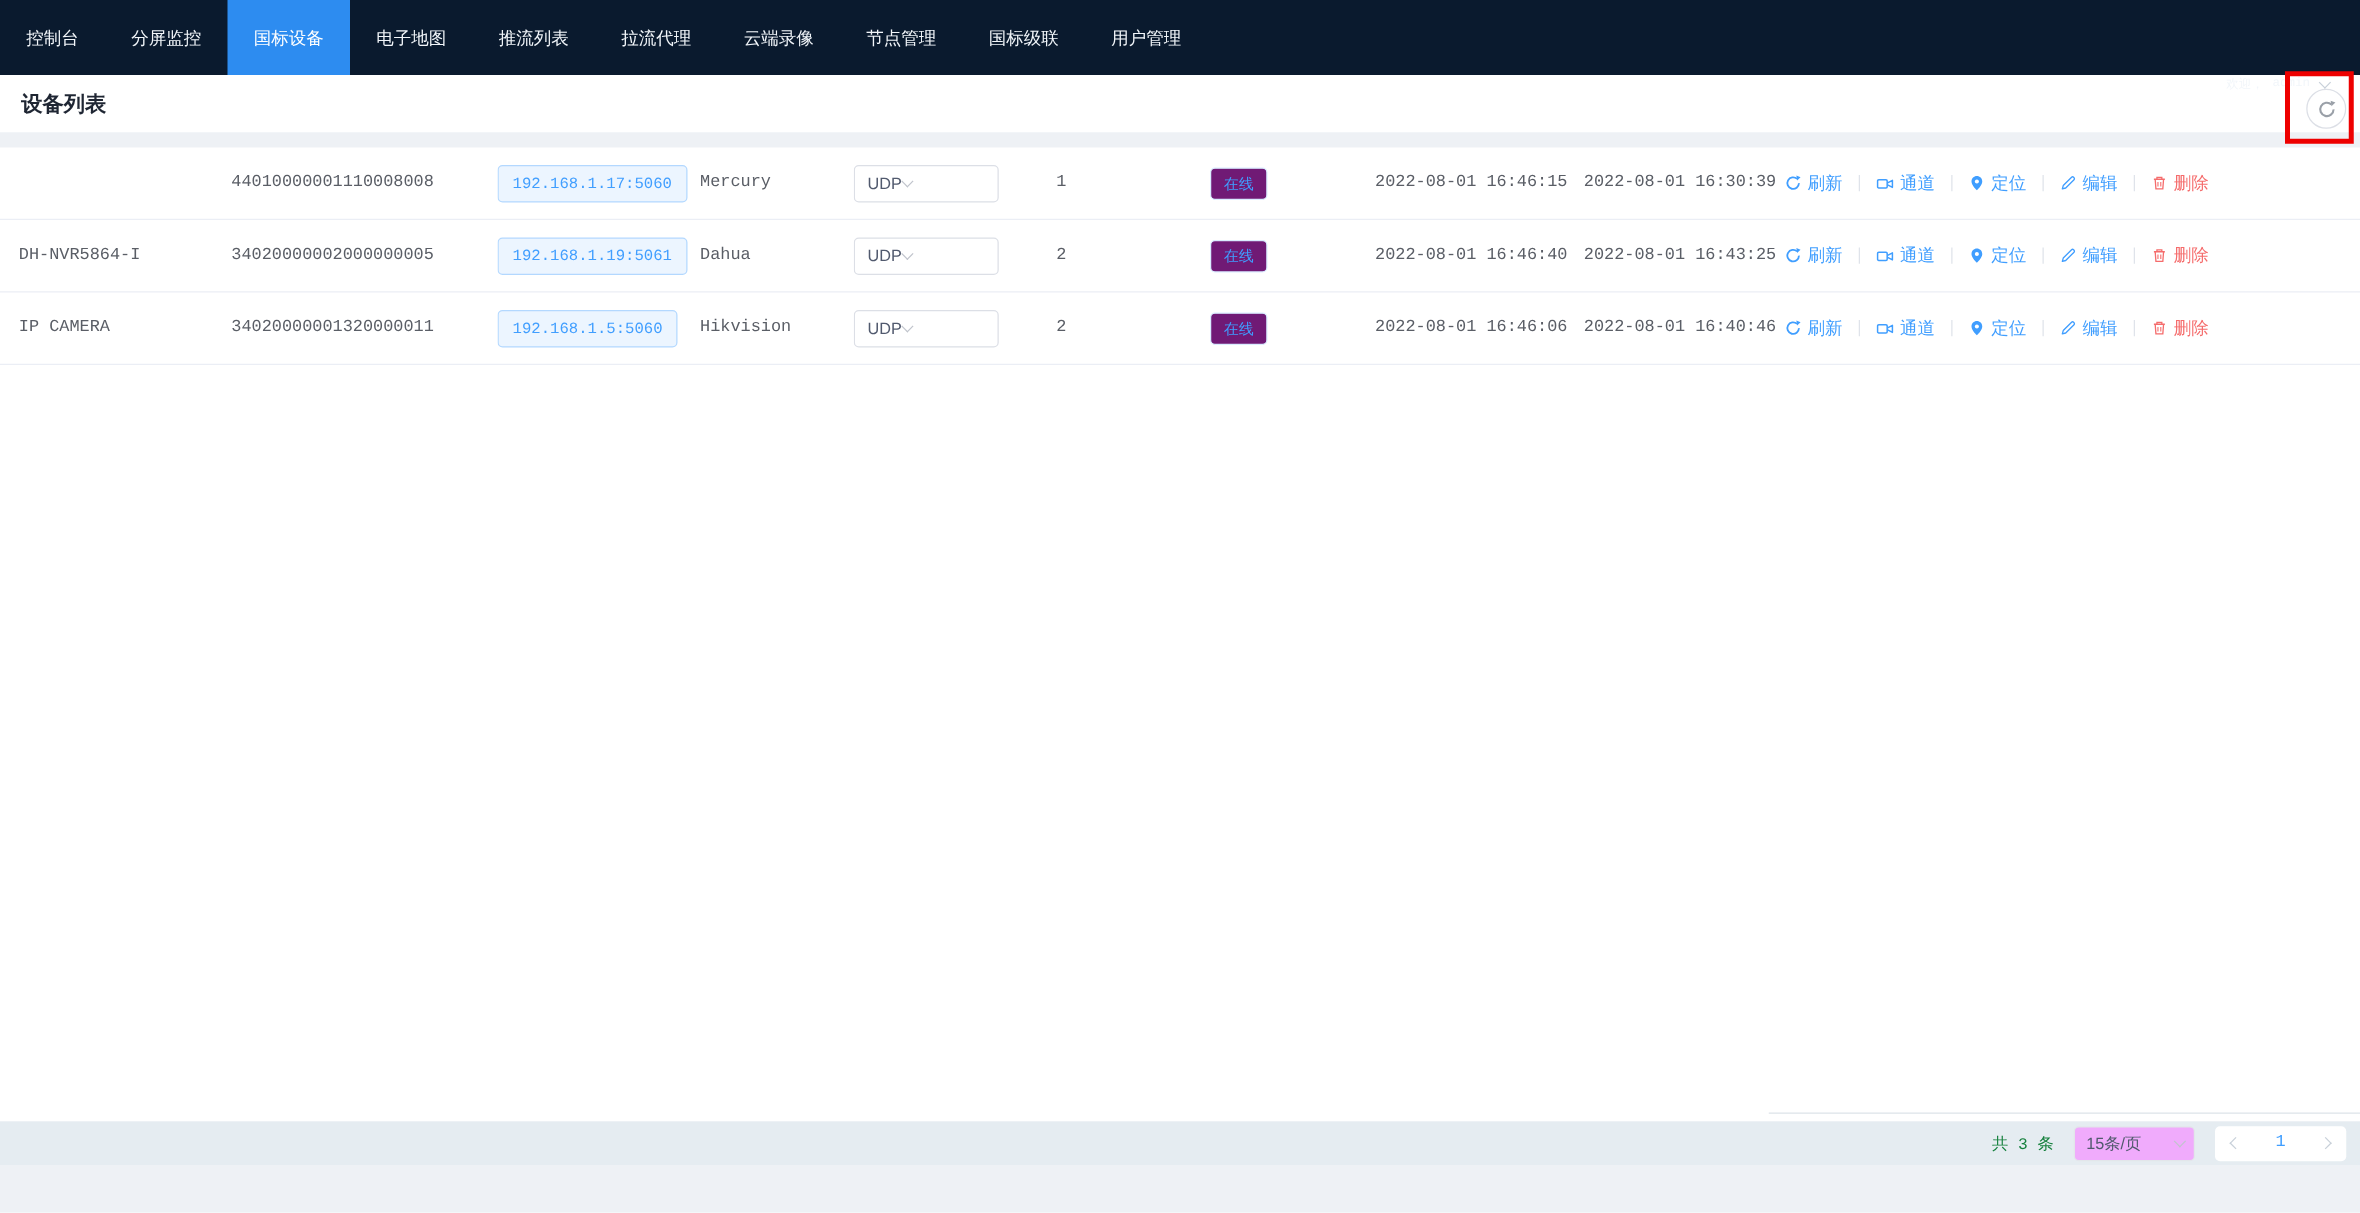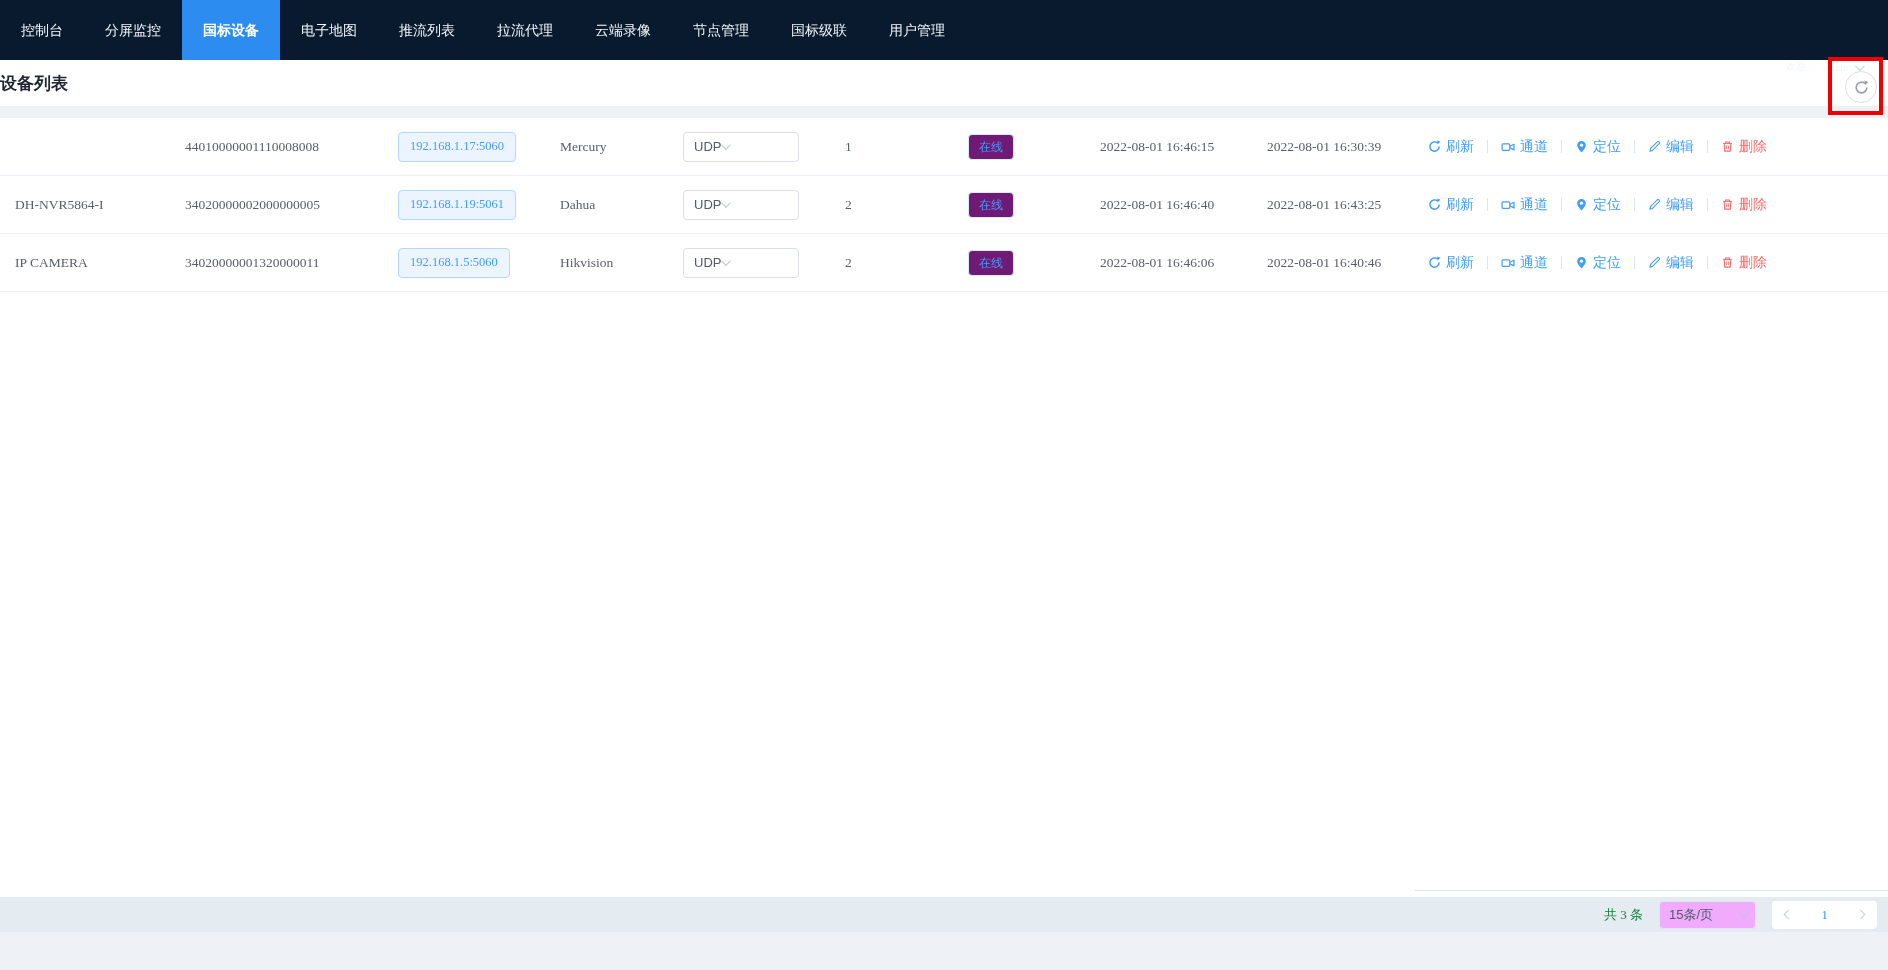--- a/index.html
+++ b/index.html
@@ -3,49 +3,49 @@
 <meta charset="utf-8">
 <style>
   * { margin:0; padding:0; box-sizing:border-box; }
   html,body { width:1888px; height:970px; }
   body {
     font-family:"Liberation Sans","DejaVu Sans",sans-serif;
     background:#eef1f5;
     overflow:hidden;
     position:relative;
   }
-  .lat { font-family:Liberation Serif, serif; }
+  .lat { font-family:Liberation Mono, monospace; }
 
   
   .navbar {
     height:60px; background:#0a1a2e; display:flex; align-items:stretch;
     color:#fff; position:relative; z-index:2;flex-direction:column;
   }
   .nav-tabs { display:flex; align-items:stretch; }
   .nav-tab {
     padding:0 21px; line-height:60px; font-size:14px; color:#f2f6fa;
     cursor:pointer; white-space:nowrap;
   }
-  .nav-tab.active { background:#2d8cf0; color:#fff;font-weight:bold; }
+  .nav-tab.active { background:#2d8cf0; color:#fff; }
   .nav-user {
     margin-left:auto; display:flex; align-items:center; gap:7px;
     padding-right:26px; font-size:10px; color:#f2f6fa; cursor:pointer;
   }
   .chev {
     display:inline-block; width:7px; height:7px;
     border-right:1.5px solid #c8d0d9; border-bottom:1.5px solid #c8d0d9;
   }
   .chev.down  { transform:rotate(45deg)  translateY(-2px); }
   .chev.left  { transform:rotate(135deg); }
   .chev.right { transform:rotate(-45deg); }
 
   
   .title-bar {
     height:46px; background:#fff; display:flex; align-items:center;
-    padding:0 0;
+    padding:0 17px;
   }
   .page-title { font-size:17px; font-weight:bold; color:#1f2633; }
 
   .gap-strip { height:12px; background:#eef1f5; }
 
   
   .content {
     background:#fff; height:779px; position:relative;
   }
   .grid {

